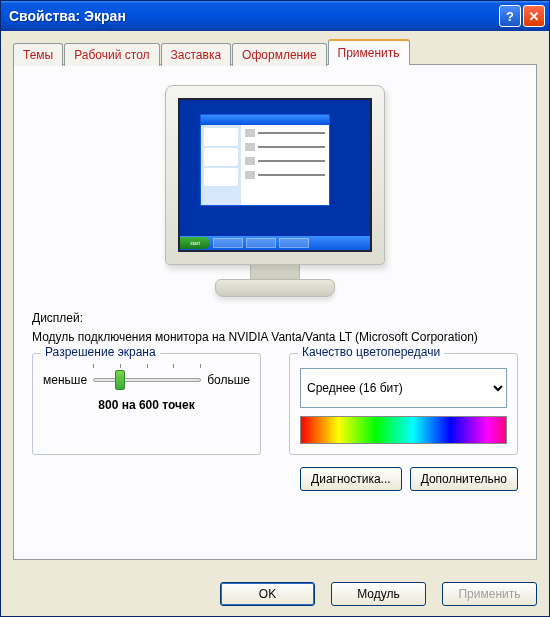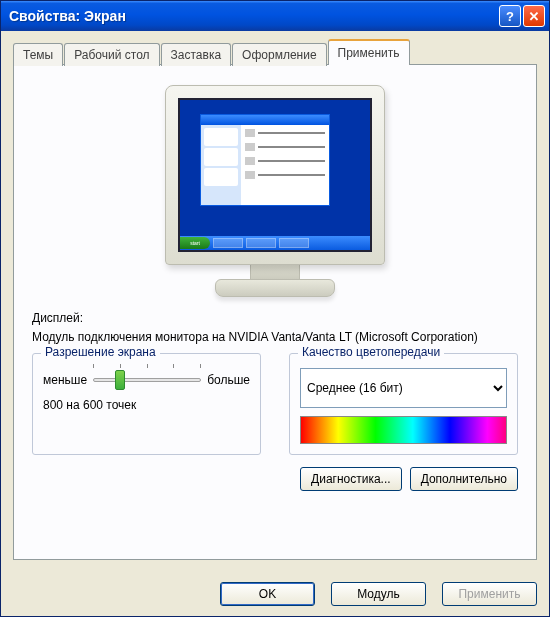--- a/index.html
+++ b/index.html
@@ -62,21 +62,21 @@
   }
   .tab {
     padding: 4px 9px 4px 9px;
     border: 1px solid #919b9c;
     border-bottom: none;
     background: #f4f3ee;
     border-radius: 3px 3px 0 0;
     margin-right: 1px;
     cursor: pointer;
     font-size: 12px;
-    color: #404040;
+    color: #b91c1c;
     position: relative;
     top: 1px;
   }
   .tab.active {
     background: #fcfcfe;
     border-top: 2px solid #e8a33d;
     padding-top: 5px;
     padding-bottom: 5px;
     top: 0;
     z-index: 3;
@@ -212,21 +212,21 @@
     left: 20%;
     top: 2px;
     width: 10px; height: 20px;
     background: linear-gradient(to bottom, #7ed24b, #3cae3c);
     border: 1px solid #2e8a2e;
     border-radius: 2px;
     cursor: pointer;
   }
   .ticks { position: absolute; top: -4px; width: 100%; display:flex; justify-content: space-between;}
   .tick { width:1px; height:4px; background:#888;}
-  .res-text { font-size: 12px; margin-top: 6px; }
+  .res-text { text-align: center; font-size: 12px; margin-top: 6px; font-weight: bold; }
   .color-select {
     width: 100%;
     font-size: 12px;
     font-family: Tahoma, sans-serif;
     border: 1px solid #7f9db9;
     height: 40px;
     padding: 1px 2px;
     background: #fff;
   }
   .color-spectrum {

